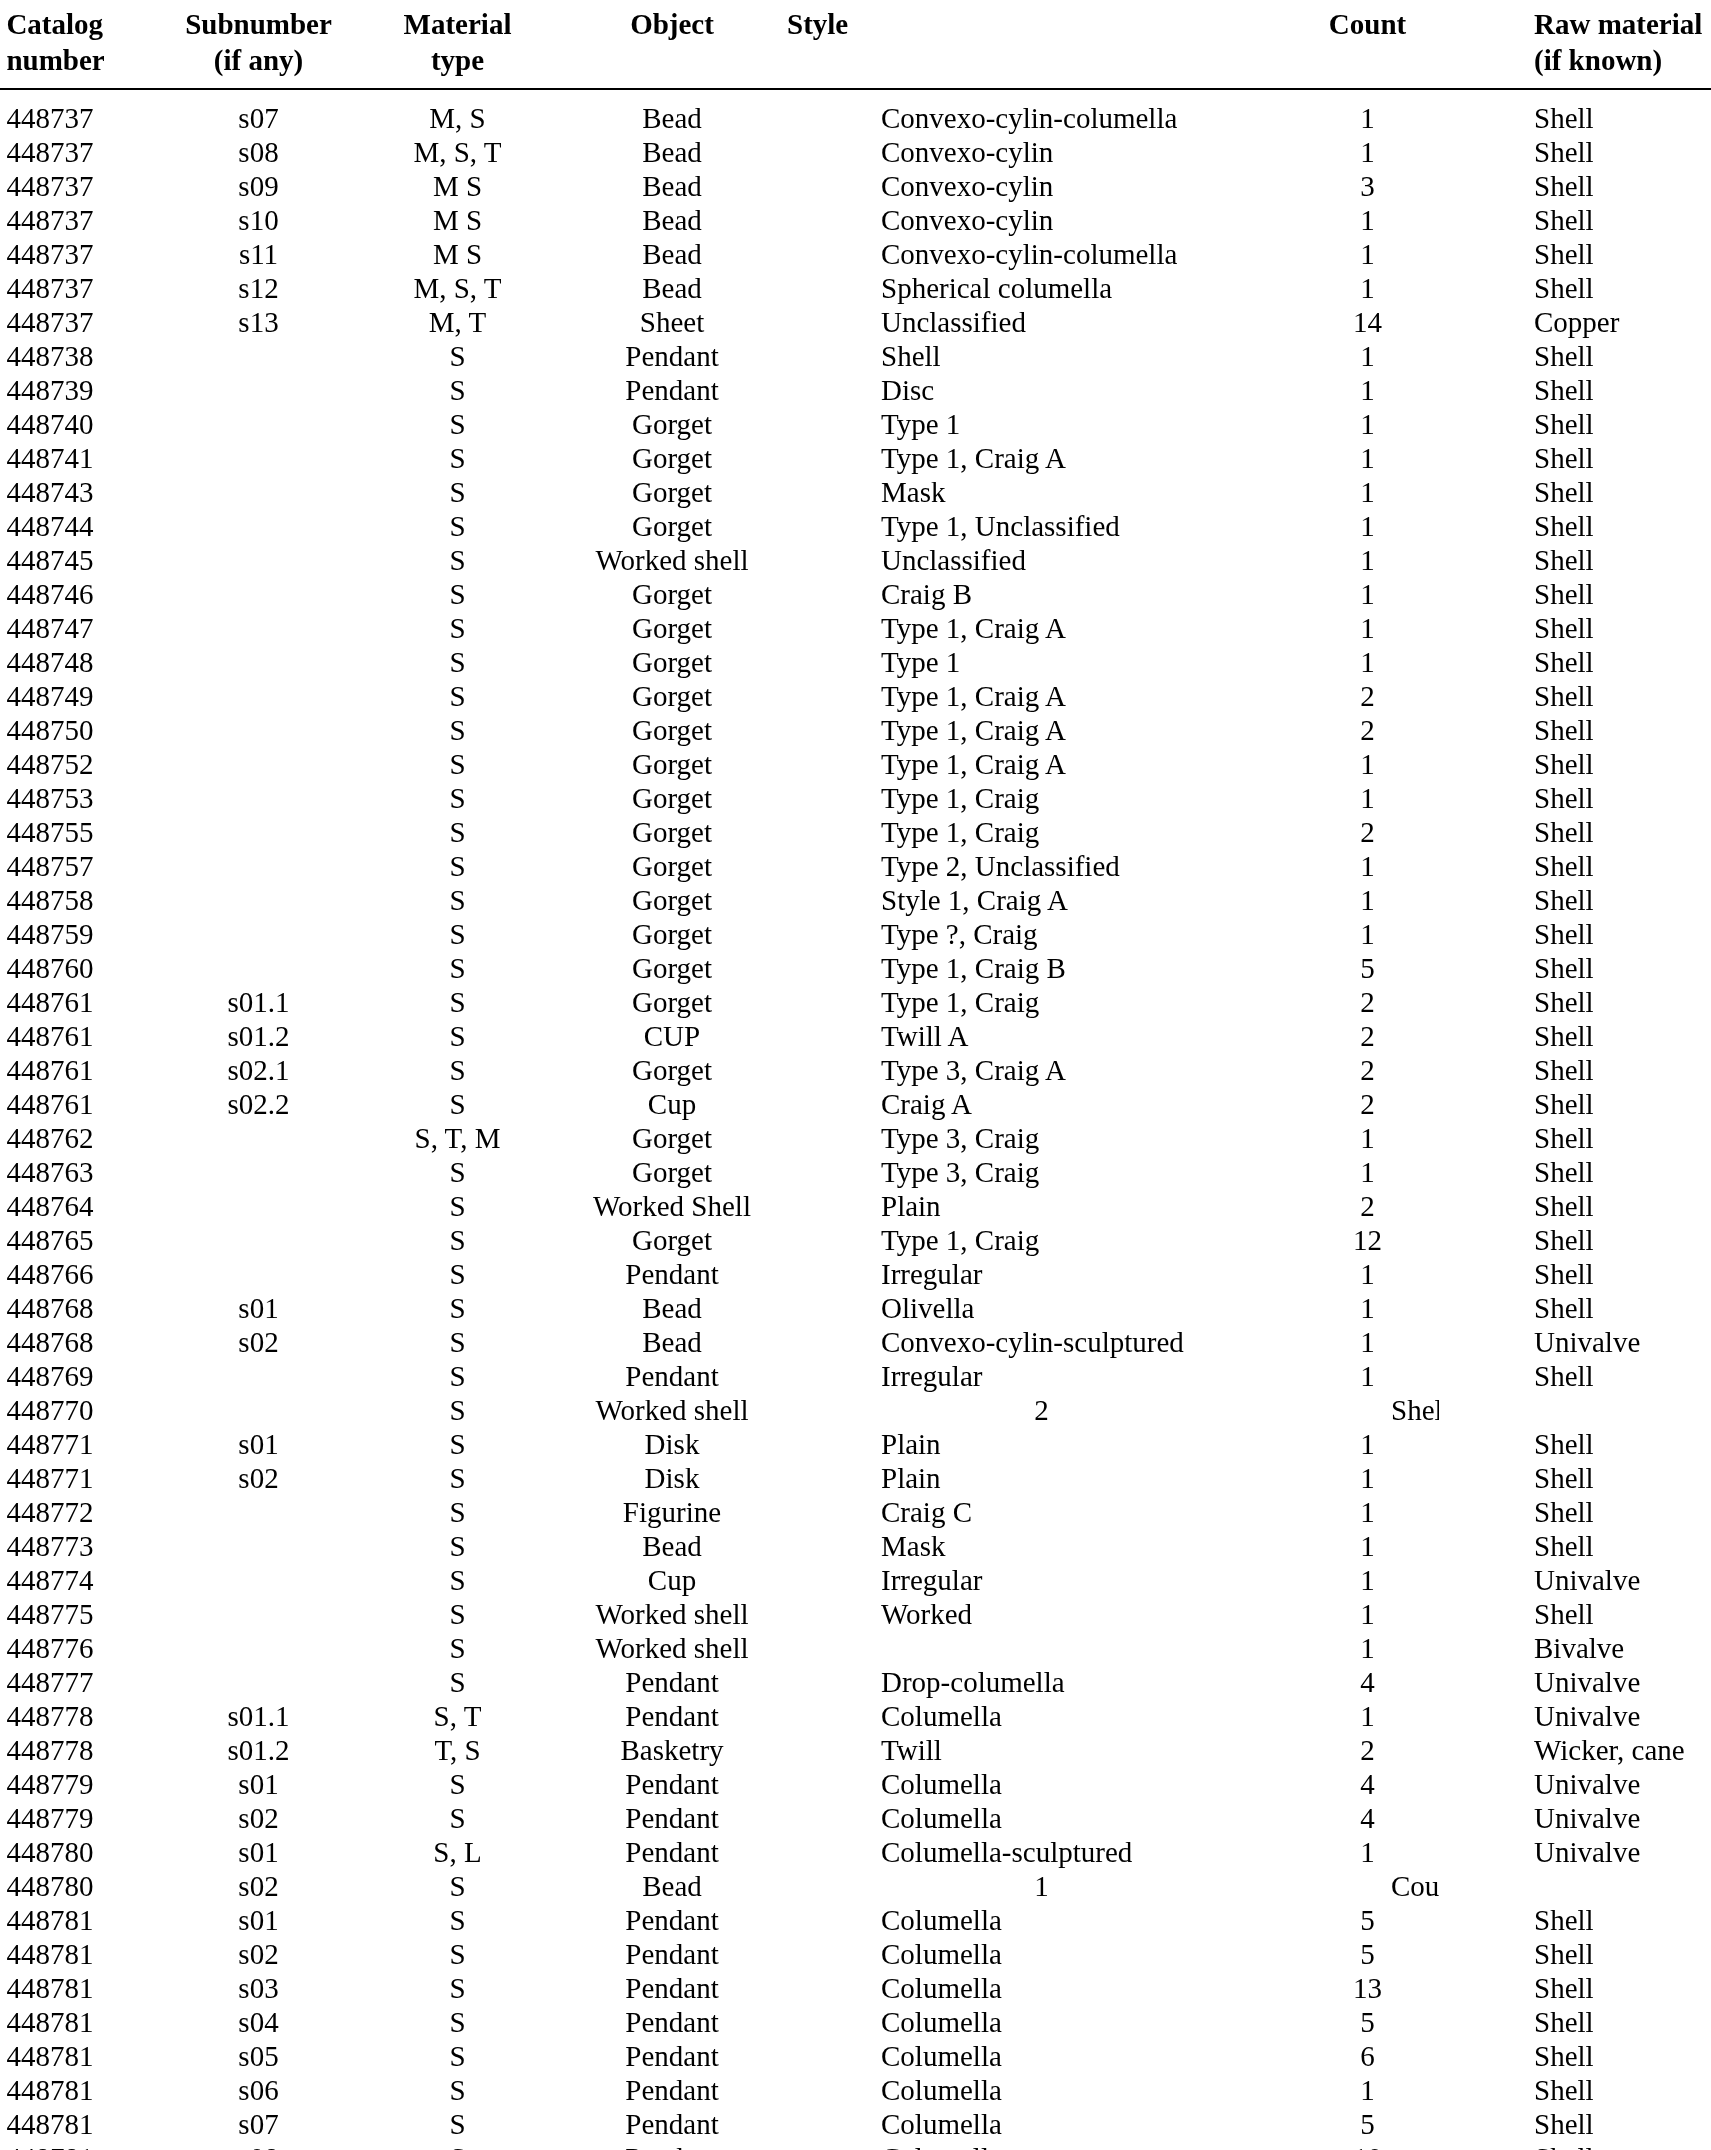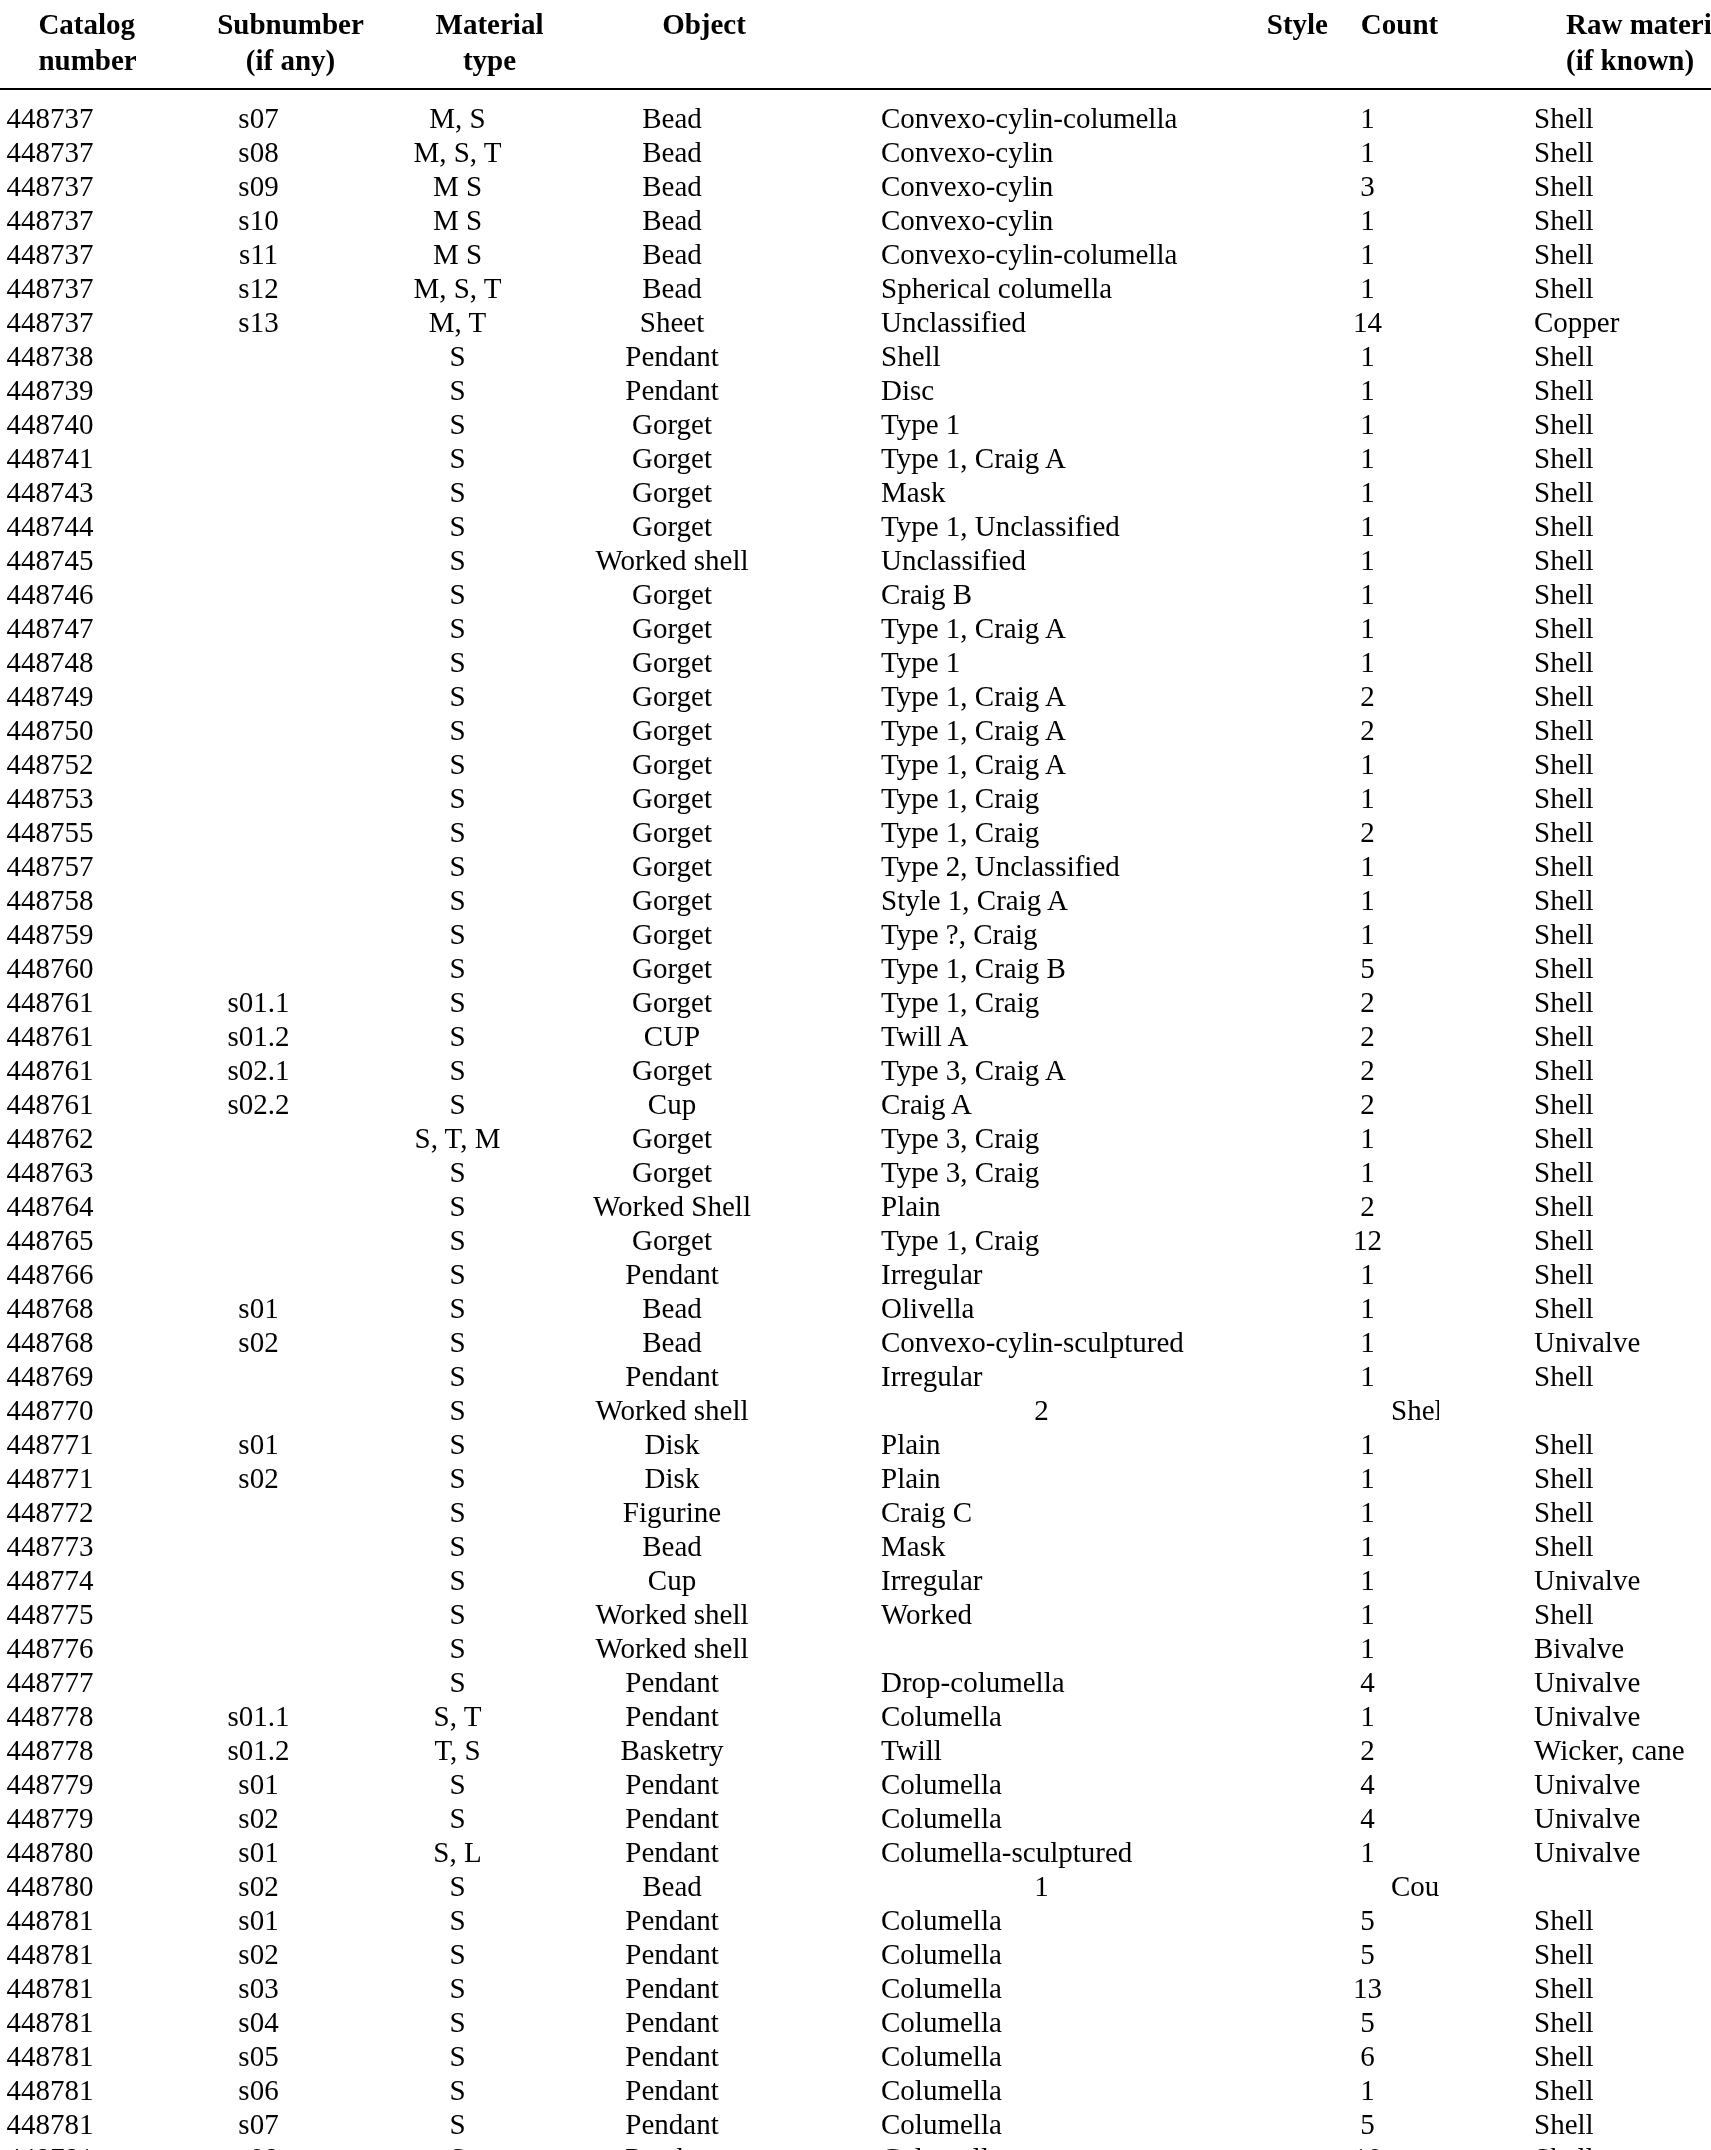--- a/index.html
+++ b/index.html
@@ -13,31 +13,31 @@
     font-family: "Liberation Serif", serif;
     color: #000000;
     font-size: 29px;
   }
   .page { padding-top: 6.4px; }
   .cols {
     display: grid;
     grid-template-columns: 159px 199px 199px 230px 509px 143px 273px;
   }
   
-  .thead { font-weight: bold; margin-left: 32px; }
+  .thead { font-weight: bold; }
   .thead .hl { line-height: 36px; white-space: nowrap; }
   
   .c-catalog { text-align: left; padding-left: 6.4px; }
   .c-sub     { text-align: center; }
   .c-mat     { text-align: center; }
   .c-obj     { text-align: center; }
   .c-style   { text-align: left; padding-left: 94px; }
   .c-count   { text-align: center; }
   .c-raw     { text-align: left; padding-left: 95px; }
-  .thead .c-style { text-align: right; padding-left: 0; }
+  .thead .c-style { text-align: left; padding-left: 0; }
   
   .rule {
     margin-top: 9.5px;
     border-bottom: 2.4px solid #000;
   }
   .bottom-rule {
     border-bottom: 2.4px solid #000;
   }
   
   .tbody { margin-top: 11px; }

